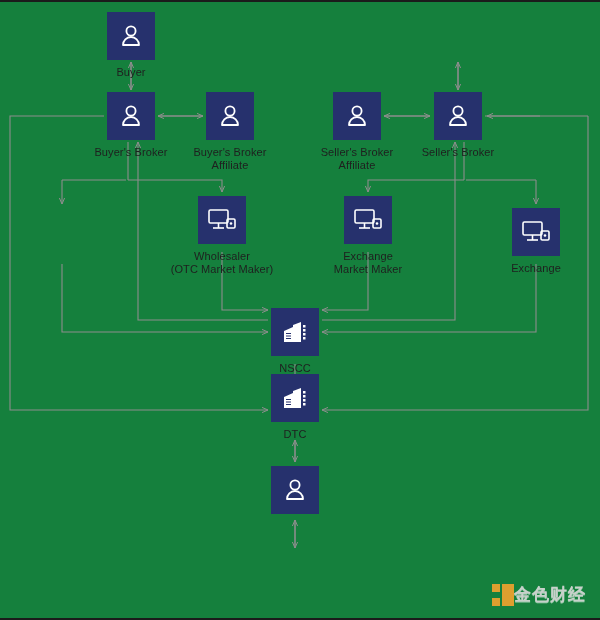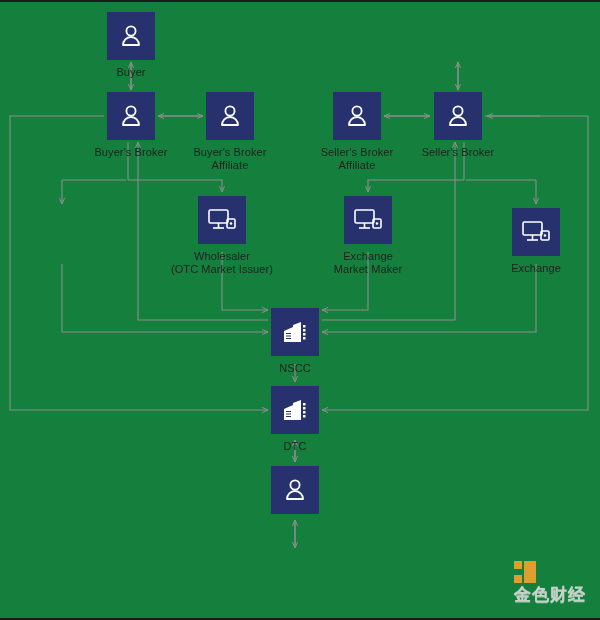--- a/index.html
+++ b/index.html
@@ -53,24 +53,23 @@
     line-height: 13px;
     color: #1f1f1f;
     letter-spacing: 0.1px;
     white-space: pre-line;
   }
   .watermark {
     position: absolute;
     right: 14px;
     bottom: 12px;
     display: flex;
-    align-items: flex-start;
+    align-items: center;
     z-index: 5;
     opacity: 0.92;
-    flex-direction: column;
   }
   .wm-mark {
     position: relative;
     width: 22px;
     height: 22px;
   }
   .wm-mark .sq-a {
     position: absolute;
     left: 0; top: 0;
     width: 8px; height: 8px;
@@ -218,21 +217,21 @@
     <div class="box">
       <svg width="32" height="30" viewBox="0 0 32 30">
         <rect x="3" y="5" width="19" height="13" rx="1.4" fill="none" stroke="#ffffff" stroke-width="1.6"></rect>
         <line x1="12.5" y1="18" x2="12.5" y2="23" stroke="#ffffff" stroke-width="1.6"></line>
         <line x1="7" y1="23" x2="18" y2="23" stroke="#ffffff" stroke-width="1.6"></line>
         <rect x="21" y="14" width="8" height="9" rx="1.2" fill="none" stroke="#ffffff" stroke-width="1.6"></rect>
         <circle cx="25" cy="18.5" r="1.3" fill="#ffffff"></circle>
       </svg>
     </div>
     <div class="label">Wholesaler
-(OTC Market Issuer)</div>
+(OTC Market Maker)</div>
   </div>
 
   <div class="node" style="left:368px; top:194px;">
     <div class="box">
       <svg width="32" height="30" viewBox="0 0 32 30">
         <rect x="3" y="5" width="19" height="13" rx="1.4" fill="none" stroke="#ffffff" stroke-width="1.6"></rect>
         <line x1="12.5" y1="18" x2="12.5" y2="23" stroke="#ffffff" stroke-width="1.6"></line>
         <line x1="7" y1="23" x2="18" y2="23" stroke="#ffffff" stroke-width="1.6"></line>
         <rect x="21" y="14" width="8" height="9" rx="1.2" fill="none" stroke="#ffffff" stroke-width="1.6"></rect>
         <circle cx="25" cy="18.5" r="1.3" fill="#ffffff"></circle>
@@ -265,21 +264,21 @@
         <line x1="6" y1="21.5" x2="11" y2="21.5" stroke="#26316d" stroke-width="1"></line>
         <rect x="23" y="8" width="2.5" height="2.5" fill="#ffffff"></rect>
         <rect x="23" y="12" width="2.5" height="2.5" fill="#ffffff"></rect>
         <rect x="23" y="16" width="2.5" height="2.5" fill="#ffffff"></rect>
         <rect x="23" y="20" width="2.5" height="2.5" fill="#ffffff"></rect>
       </svg>
     </div>
     <div class="label">NSCC</div>
   </div>
 
-  <div class="node" style="left:295px; top:384px;">
+  <div class="node" style="left:295px; top:372px;">
     <div class="box">
       <svg width="30" height="30" viewBox="0 0 30 30">
         <path d="M4 25 L4 14 L13 10 L13 25 Z" fill="#ffffff"></path>
         <path d="M13 25 L13 8 L21 5 L21 25 Z" fill="#ffffff"></path>
         <line x1="6" y1="16.5" x2="11" y2="16.5" stroke="#26316d" stroke-width="1"></line>
         <line x1="6" y1="19" x2="11" y2="19" stroke="#26316d" stroke-width="1"></line>
         <line x1="6" y1="21.5" x2="11" y2="21.5" stroke="#26316d" stroke-width="1"></line>
         <rect x="23" y="8" width="2.5" height="2.5" fill="#ffffff"></rect>
         <rect x="23" y="12" width="2.5" height="2.5" fill="#ffffff"></rect>
         <rect x="23" y="16" width="2.5" height="2.5" fill="#ffffff"></rect>

